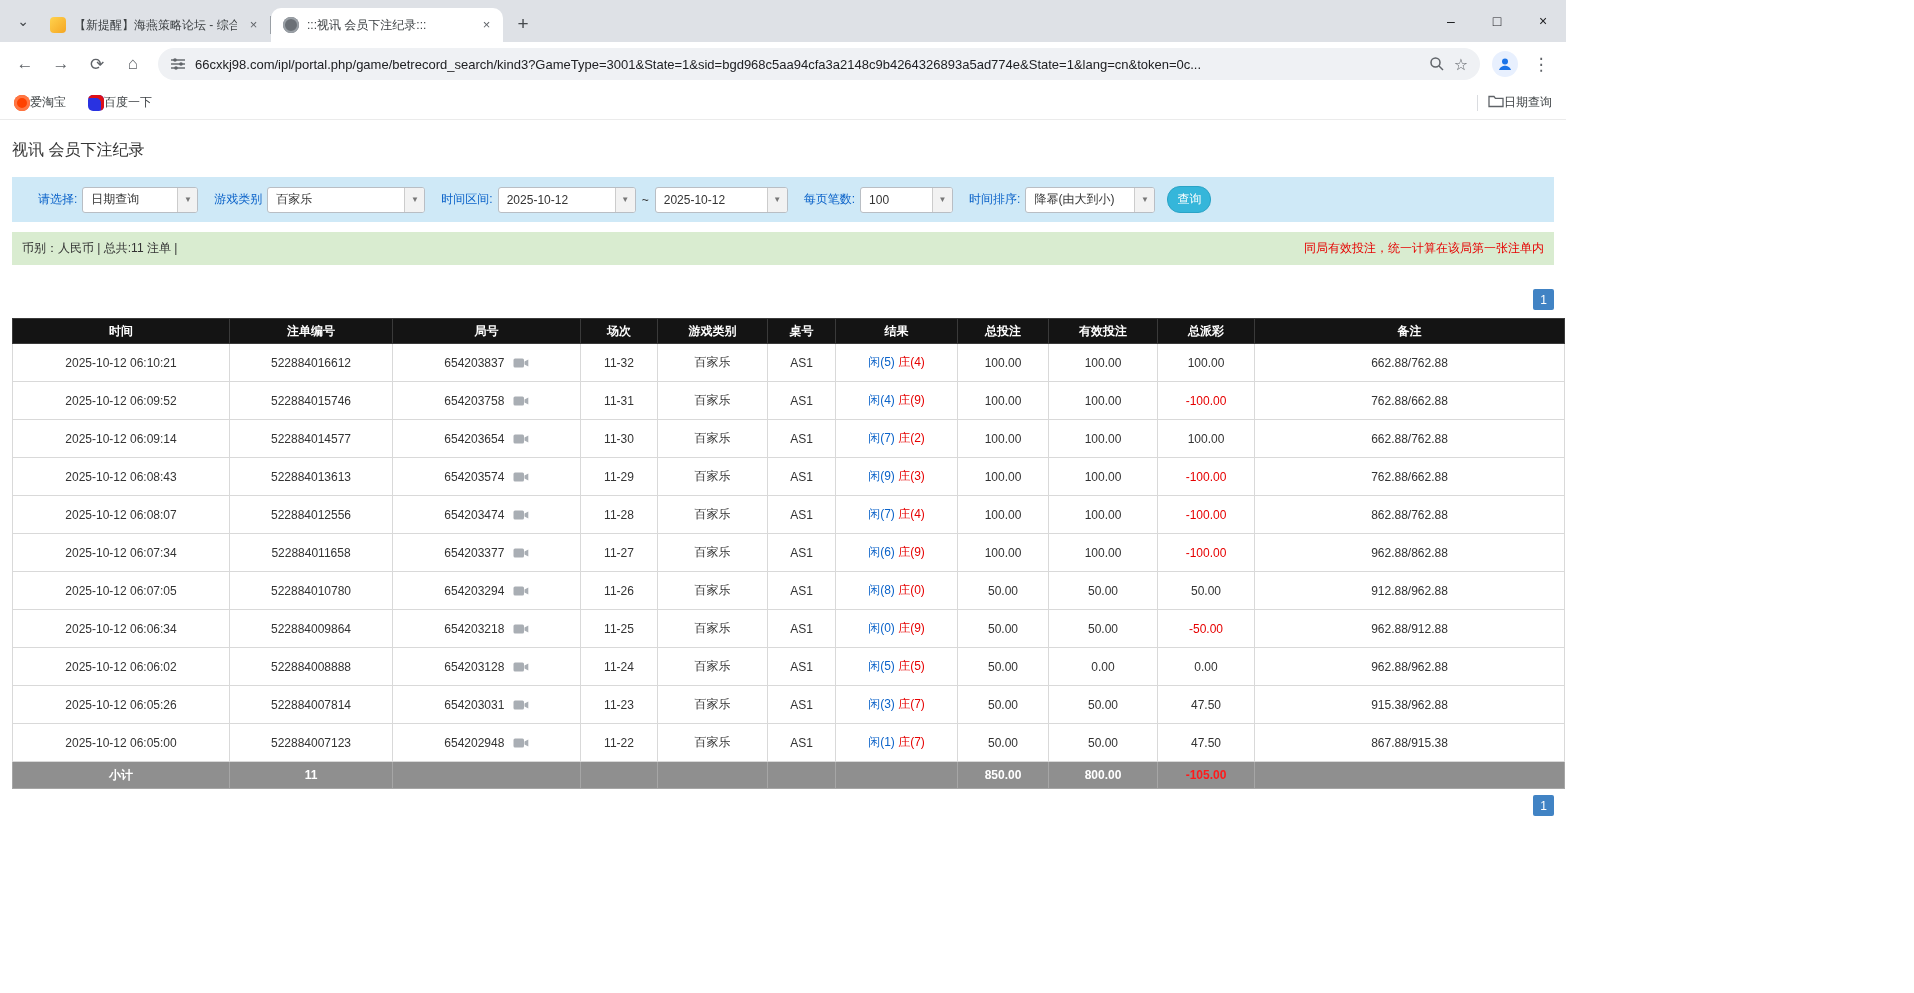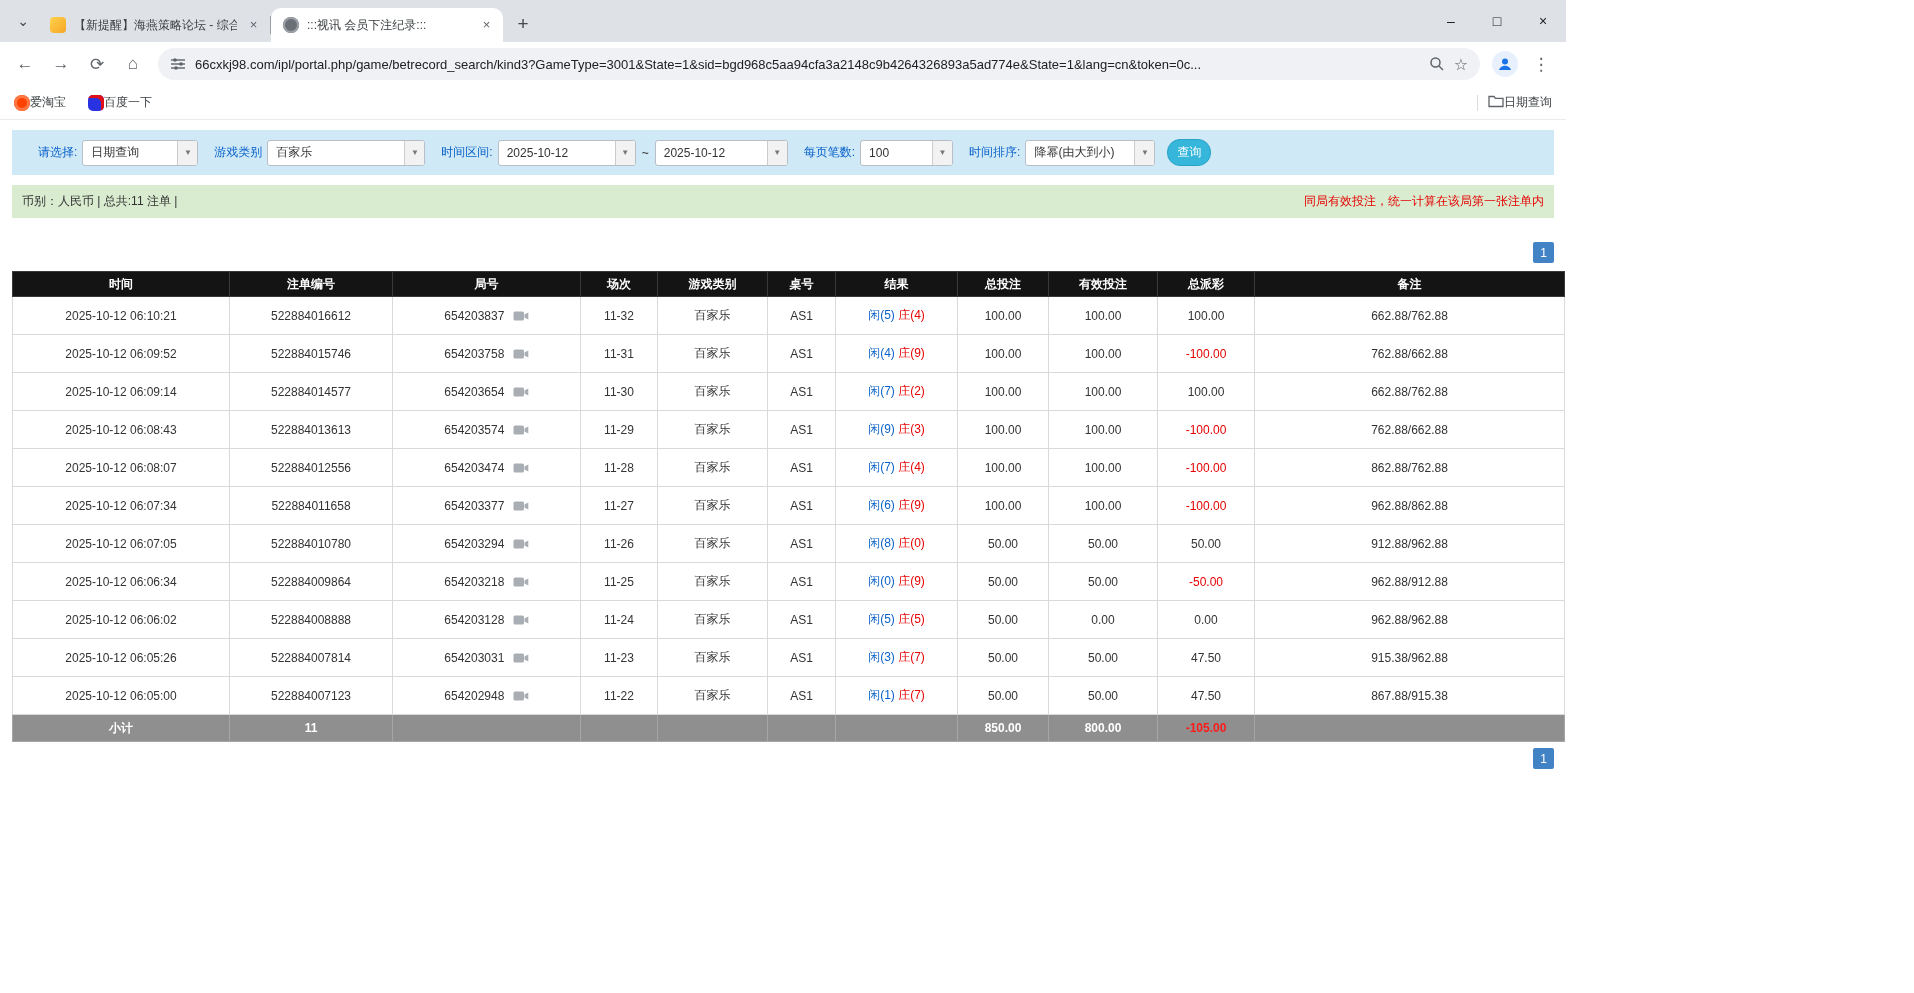--- a/index.html
+++ b/index.html
@@ -150,20 +150,21 @@
           <svg width="16" height="14" viewBox="0 0 16 14">
               <path d="M1 2.5h5l1.4 1.8H15v8.2H1z" fill="none" stroke="#5f6368" stroke-width="1.3"></path>
             </svg>
         </span>
         <span>日期查询</span>
       </div>
     </div>
   </div>
 
   <div class="page">
+    <h1 class="page-title">视讯 会员下注纪录</h1>
 
     <div class="filterbar">
       <span class="f-label">请选择:</span>
       <div class="combo w116">
         <span class="combo-text">日期查询</span>
         <span class="combo-btn">▼</span>
       </div>
 
       <span class="f-label">游戏类别</span>
       <div class="combo w158">

